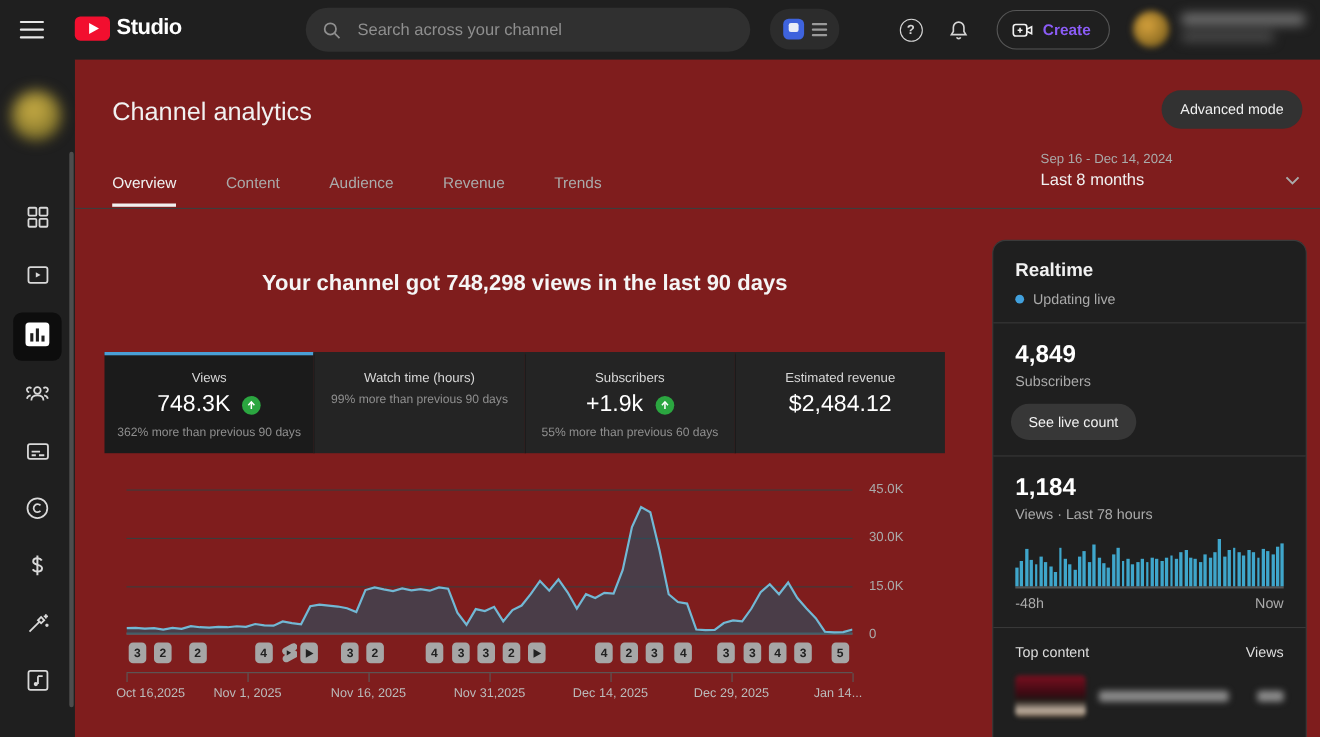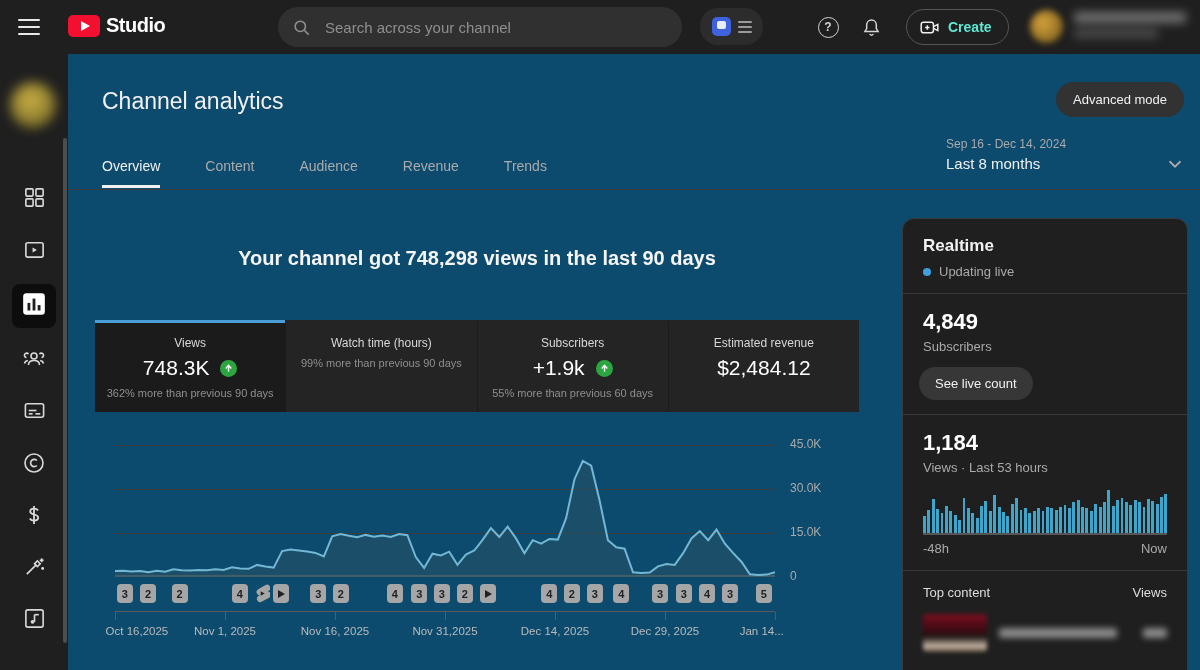--- a/index.html
+++ b/index.html
@@ -22,38 +22,38 @@
   .searchbar input { background:transparent; border:none; outline:none; color:#ddd; font-size:15px; width:100%; font-family:inherit; }
   .searchbar input::placeholder { color:#8f8f8f; }
   .ext-pill { position:absolute; left:700px; top:8px; width:63px; height:37px; background:#2c2c2c; border-radius:18px; display:flex; align-items:center; justify-content:center; gap:7px; cursor:pointer; }
   .ext-blue { width:19px; height:19px; background:#3e63dd; border-radius:5px; position:relative; }
   .ext-blue::after { content:""; position:absolute; left:5px; top:4px; width:9px; height:8px; background:#e9edf7; border-radius:2px; }
   .ext-lines { display:flex; flex-direction:column; gap:3px; }
   .ext-lines span { width:14px; height:2px; background:#9a9a9a; border-radius:1px; }
   .icon-btn { position:absolute; top:14px; width:26px; height:26px; display:flex; align-items:center; justify-content:center; cursor:pointer; }
   .help-circle { width:21px; height:21px; border:1.6px solid #d5d5d5; border-radius:50%; display:flex; align-items:center; justify-content:center; font-size:12px; font-weight:700; color:#d5d5d5; }
   .create-btn { position:absolute; left:906px; top:9px; height:36px; padding:0 16px 0 12px; border:1px solid #565656; border-radius:18px; display:flex; align-items:center; gap:8px; cursor:pointer; background:transparent; }
-  .create-btn .lbl { font-size:14px; font-weight:600; color:#5eead4; }
+  .create-btn .lbl { font-size:14px; font-weight:600; color:#8b5cf6; }
   .blur { filter:blur(5px); }
   .blur-sm { filter:blur(3px); }
   .tb-avatar { position:absolute; left:1030px; top:10px; width:33px; height:33px; border-radius:50%; background:radial-gradient(circle at 40% 40%, #d6a23c, #8a6a22 70%, #5c4a18); filter:blur(3px); cursor:pointer; }
   .tb-name { position:absolute; left:1074px; top:12px; }
   .tb-name .l1 { width:112px; height:11px; background:#6f6f6f; border-radius:3px; margin-bottom:6px; }
   .tb-name .l2 { width:84px; height:9px; background:#4c4c4c; border-radius:3px; }
 
   
   .sidebar { position:absolute; left:0; top:54px; width:68px; height:616px; background:#1f1f1f; z-index:10; }
   .sb-avatar { position:absolute; left:10px; top:28px; width:46px; height:46px; border-radius:50%; background:radial-gradient(circle at 45% 40%, #cdb046, #897a2e 60%, #4a4214); filter:blur(6px); cursor:pointer; }
   .sb-items { position:absolute; left:0; top:126px; width:68px; display:flex; flex-direction:column; align-items:center; gap:13px; }
   .sb-item { width:44px; height:39px; display:flex; align-items:center; justify-content:center; border-radius:8px; cursor:pointer; color:#d9d9d9; }
   .sb-item.active { background:#0d0d0d; height:44px; }
   .sb-scrollbar { position:absolute; right:1px; top:84px; width:4px; height:505px; background:#4d4d4d; border-radius:2px; cursor:pointer; }
 
   
-  .main { position:absolute; left:68px; top:54px; width:1132px; height:616px; background:#0c4a6e; }
+  .main { position:absolute; left:68px; top:54px; width:1132px; height:616px; background:#7f1d1d; }
   .page-title { position:absolute; left:34px; top:34px; font-size:23px; font-weight:500; color:#f1f1f1; }
   .adv-btn { position:absolute; right:16px; top:28px; background:#323232; border:none; color:#f1f1f1; font-size:13px; font-weight:500; padding:10px 17px; border-radius:19px; cursor:pointer; font-family:inherit; }
   .daterange { position:absolute; left:878px; top:83px; cursor:pointer; }
   .daterange .dr1 { font-size:12px; color:#aaa; margin-bottom:4px; }
   .daterange .dr2 { font-size:15px; color:#f1f1f1; }
   .dr-chevron { position:absolute; left:1096px; top:99px; cursor:pointer; }
   .tabs { position:absolute; left:34px; top:104px; display:flex; gap:45px; }
   .tab { font-size:14px; color:#aaa; padding-bottom:14px; position:relative; cursor:pointer; font-weight:500; }
   .tab.active { color:#f1f1f1; }
   .tab.active::after { content:""; position:absolute; left:0; right:0; bottom:0; height:3px; background:#f1f1f1; }
@@ -377,21 +377,21 @@
     <div class="rt-status">
       <div class="rt-dot"></div>
       <span>Updating live</span>
     </div>
     <div class="rt-div"></div>
     <div class="rt-big">4,849</div>
     <div class="rt-sub">Subscribers</div>
     <button class="rt-btn">See live count</button>
     <div class="rt-div"></div>
     <div class="rt-big">1,184</div>
-    <div class="rt-sub">Views · Last 53 hours</div>
+    <div class="rt-sub">Views · Last 78 hours</div>
     <div class="rt-bars" id="rtbars">
         <div style="height: 17px; background: rgb(63, 166, 203);"></div>
         <div style="height: 23px; background: rgb(63, 166, 203);"></div>
         <div style="height: 34px; background: rgb(63, 166, 203);"></div>
         <div style="height: 24px; background: rgb(63, 166, 203);"></div>
         <div style="height: 20px; background: rgb(63, 166, 203);"></div>
         <div style="height: 27px; background: rgb(63, 166, 203);"></div>
         <div style="height: 22px; background: rgb(63, 166, 203);"></div>
         <div style="height: 18px; background: rgb(63, 166, 203);"></div>
         <div style="height: 13px; background: rgb(63, 166, 203);"></div>

